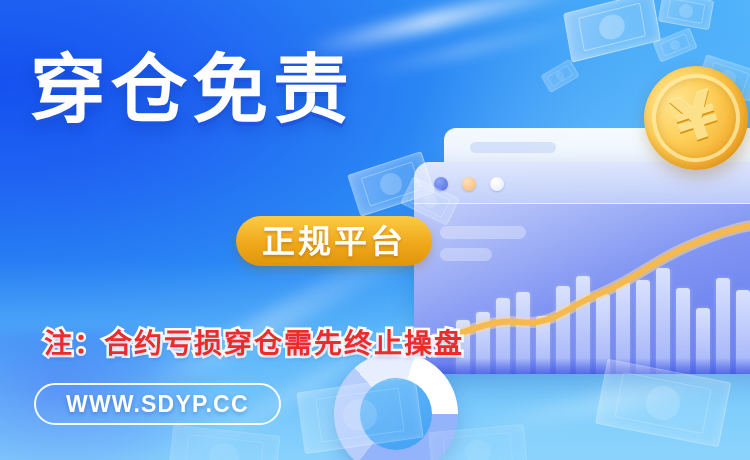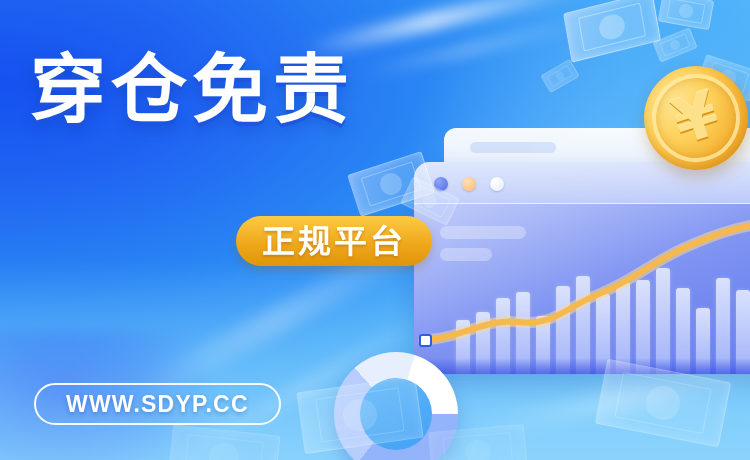--- a/index.html
+++ b/index.html
@@ -424,18 +424,19 @@
 
   <div class="headline">穿仓免责</div>
 
 
   <div class="gold-tail"></div>
   <div class="gold-badge">
     <span class="gold-badge-text">正规平台</span>
   </div>
 
 
+  <div class="row-5">注：合约亏损穿仓需先终止操盘</div>
 
   <div class="url-pill">
     <span class="url-text">WWW.SDYP.CC</span>
   </div>
 
 </div>
 
 </body></html>

